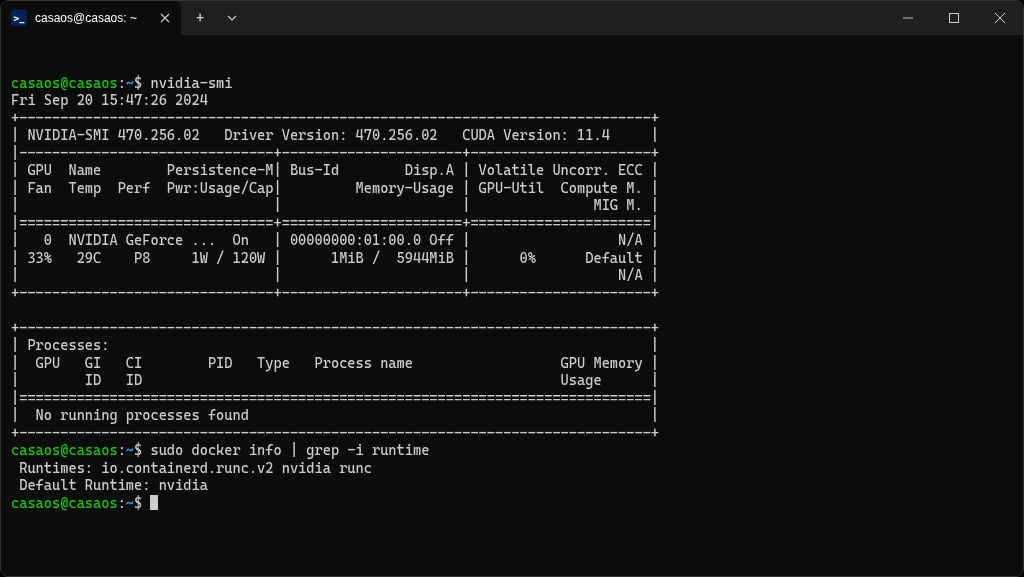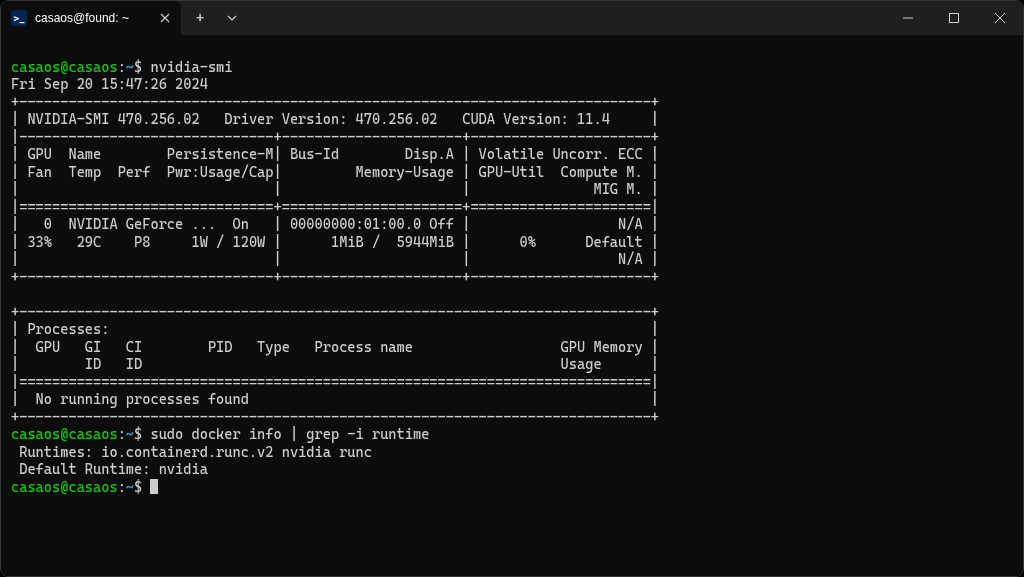--- a/index.html
+++ b/index.html
@@ -86,21 +86,21 @@
       height: 34px;
       display: flex;
       align-items: center;
       justify-content: center;
       color: #ccc;
       cursor: pointer;
     }
     .win-btn svg { stroke: #ccc; }
     .terminal {
       background: #0c0c0c;
-      padding: 6px 10px;
+      padding: 22px 10px;
       height: calc(100% - 34px);
       line-height: 1.25;
       font-size: 14px;
       white-space: pre;
       color: #cccccc;
     }
     .prompt-user { color: #16c60c; }
     .prompt-path { color: #3a96dd; }
     .prompt-dollar { color: #cccccc; }
     .cmd { color: #cccccc; }
@@ -113,21 +113,21 @@
       vertical-align: text-bottom;
       margin-bottom: 1px;
     }
   </style>
 </head>
 <body>
 
 <div class="titlebar">
   <div class="tab">
     <div class="tab-icon">&gt;_</div>
-    <div class="tab-title">casaos@found: ~</div>
+    <div class="tab-title">casaos@casaos: ~</div>
     <div class="tab-close">
       <svg width="10" height="10" viewBox="0 0 10 10">
           <path d="M1 1 L9 9 M9 1 L1 9" stroke="#ccc" stroke-width="1.2" fill="none"></path>
         </svg>
     </div>
   </div>
   <div class="tab-controls">
     <div class="tab-btn">+</div>
     <div class="tab-btn" style="font-size:11px;">
       <svg width="10" height="10" viewBox="0 0 10 10">

